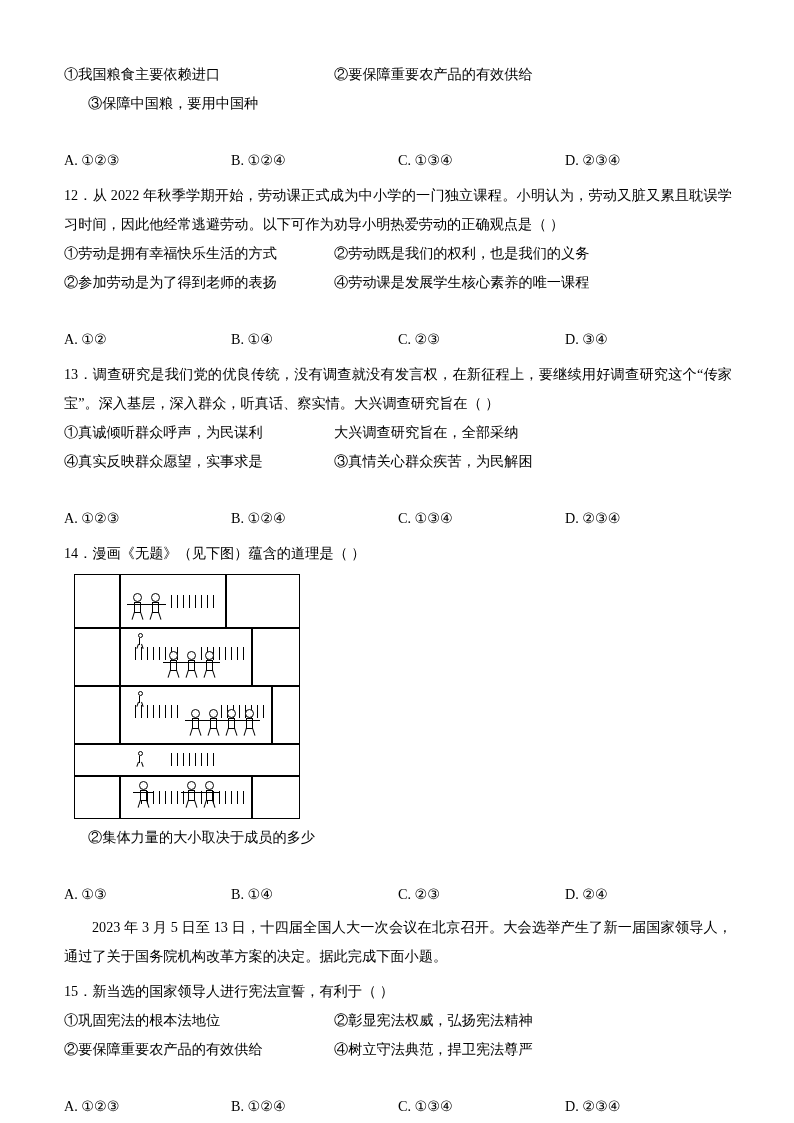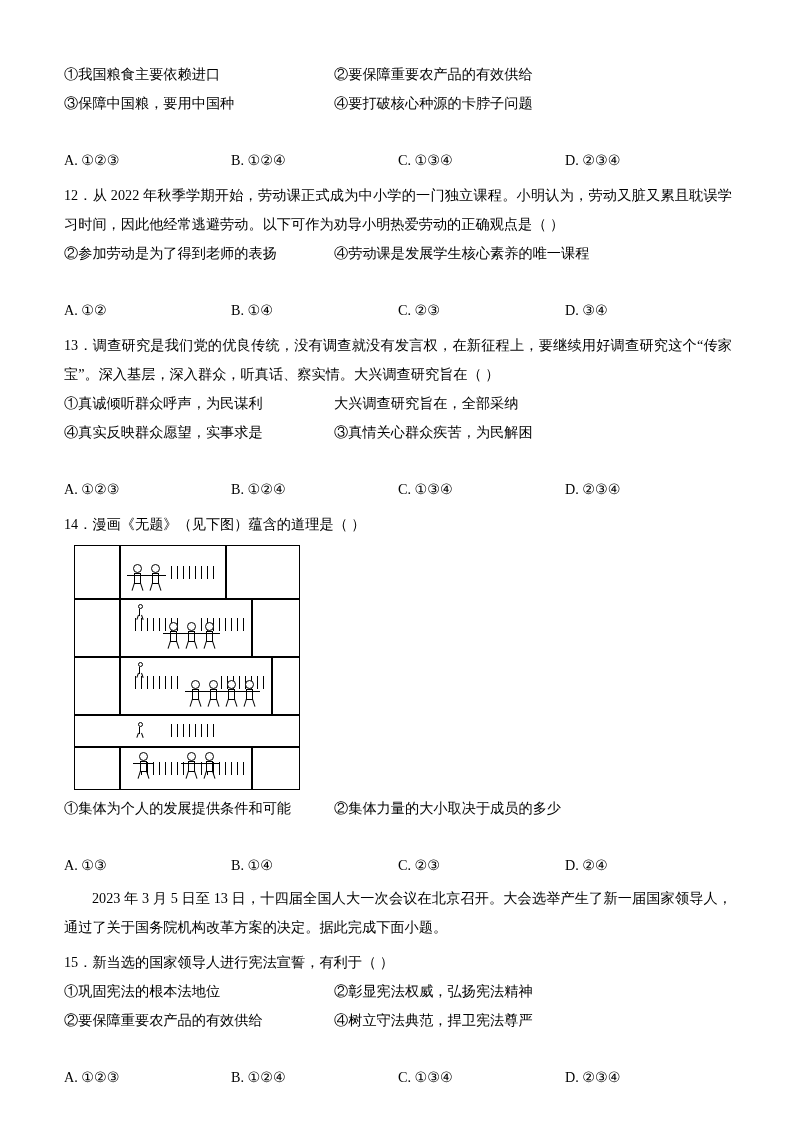--- a/index.html
+++ b/index.html
@@ -144,31 +144,34 @@
 <body>
 
 <div class="page">
 
   <div class="opts2">
     <div>①我国粮食主要依赖进口</div>
     <div>②要保障重要农产品的有效供给</div>
   </div>
   <div class="opts2">
     <div>③保障中国粮，要用中国种</div>
-    <div>④要打破核心种源的卡脖子问题</div>
   </div>
   <div class="answers">
     <div><span class="lbl">A.</span> <span>①②③</span></div>
     <div><span class="lbl">B.</span> <span>①②④</span></div>
     <div><span class="lbl">C.</span> <span>①③④</span></div>
     <div><span class="lbl">D.</span> <span>②③④</span></div>
   </div>
 
   <div class="qblock">
     <div class="stem">12．从 2022 年秋季学期开始，劳动课正式成为中小学的一门独立课程。小明认为，劳动又脏又累且耽误学习时间，因此他经常逃避劳动。以下可作为劝导小明热爱劳动的正确观点是（      ）</div>
+    <div class="opts2">
+      <div>①劳动是拥有幸福快乐生活的方式</div>
+      <div>②劳动既是我们的权利，也是我们的义务</div>
+    </div>
     <div class="opts2">
       <div>②参加劳动是为了得到老师的表扬</div>
       <div>④劳动课是发展学生核心素养的唯一课程</div>
     </div>
     <div class="answers">
       <div><span class="lbl">A.</span> <span>①②</span></div>
       <div><span class="lbl">B.</span> <span>①④</span></div>
       <div><span class="lbl">C.</span> <span>②③</span></div>
       <div><span class="lbl">D.</span> <span>③④</span></div>
     </div>
@@ -326,21 +329,20 @@
           <div class="head"></div>
             <div class="body"></div>
             <div class="arm"></div>
             <div class="legL"></div>
             <div class="legR"></div>
         </div>
       </div>
     </div>
 
     <div class="opts2">
-      <div>①集体为个人的发展提供条件和可能</div>
       <div>②集体力量的大小取决于成员的多少</div>
     </div>
     <div class="answers">
       <div><span class="lbl">A.</span> <span>①③</span></div>
       <div><span class="lbl">B.</span> <span>①④</span></div>
       <div><span class="lbl">C.</span> <span>②③</span></div>
       <div><span class="lbl">D.</span> <span>②④</span></div>
     </div>
   </div>
 

